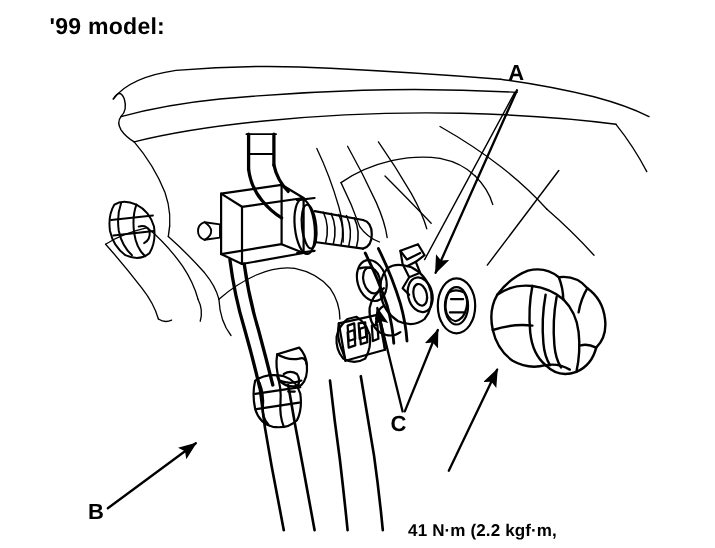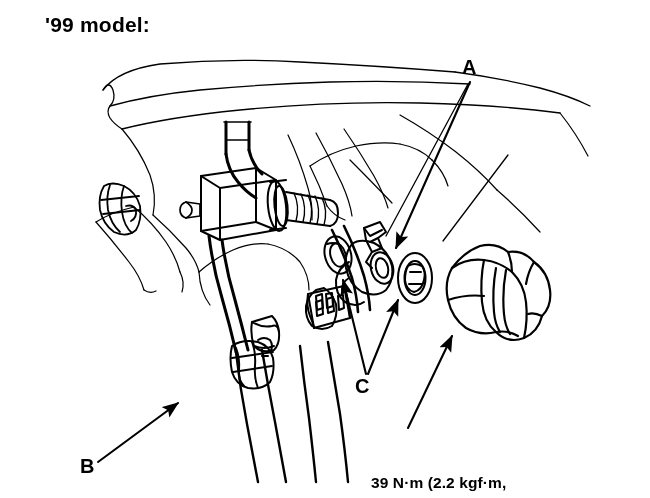--- a/index.html
+++ b/index.html
@@ -275,17 +275,17 @@
 
   <div class="label-text" id="page-title">'99 model:</div>
 
   <div class="label-text" id="callout-a">A</div>
 
   <div class="label-text" id="callout-b">B</div>
 
   <div class="label-text" id="callout-c">C</div>
 
   <div class="label-text" id="torque-spec">
-    <span class="torque-line">39 N·m (2.2 kgf·m,</span>
+    <span class="torque-line">41 N·m (2.2 kgf·m,</span>
     
   </div>
 
 </div>
 
 </body></html>

